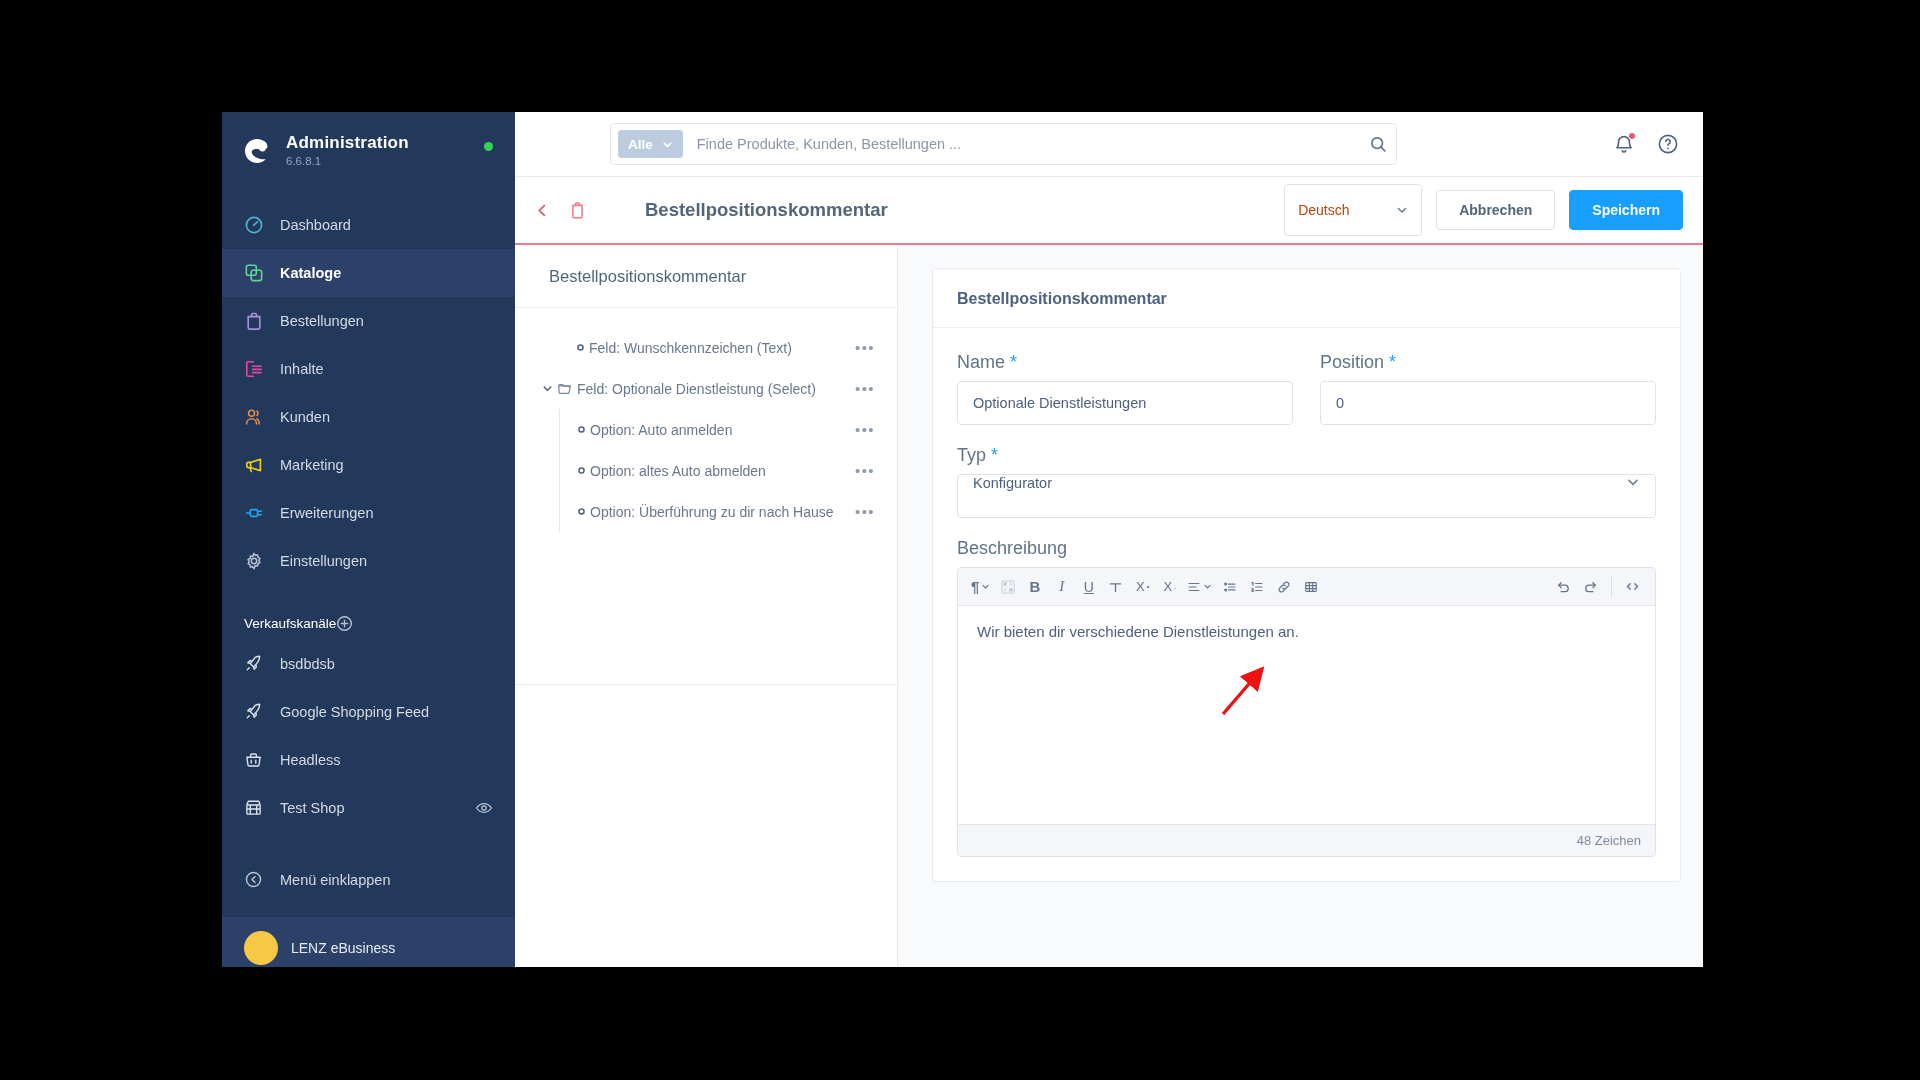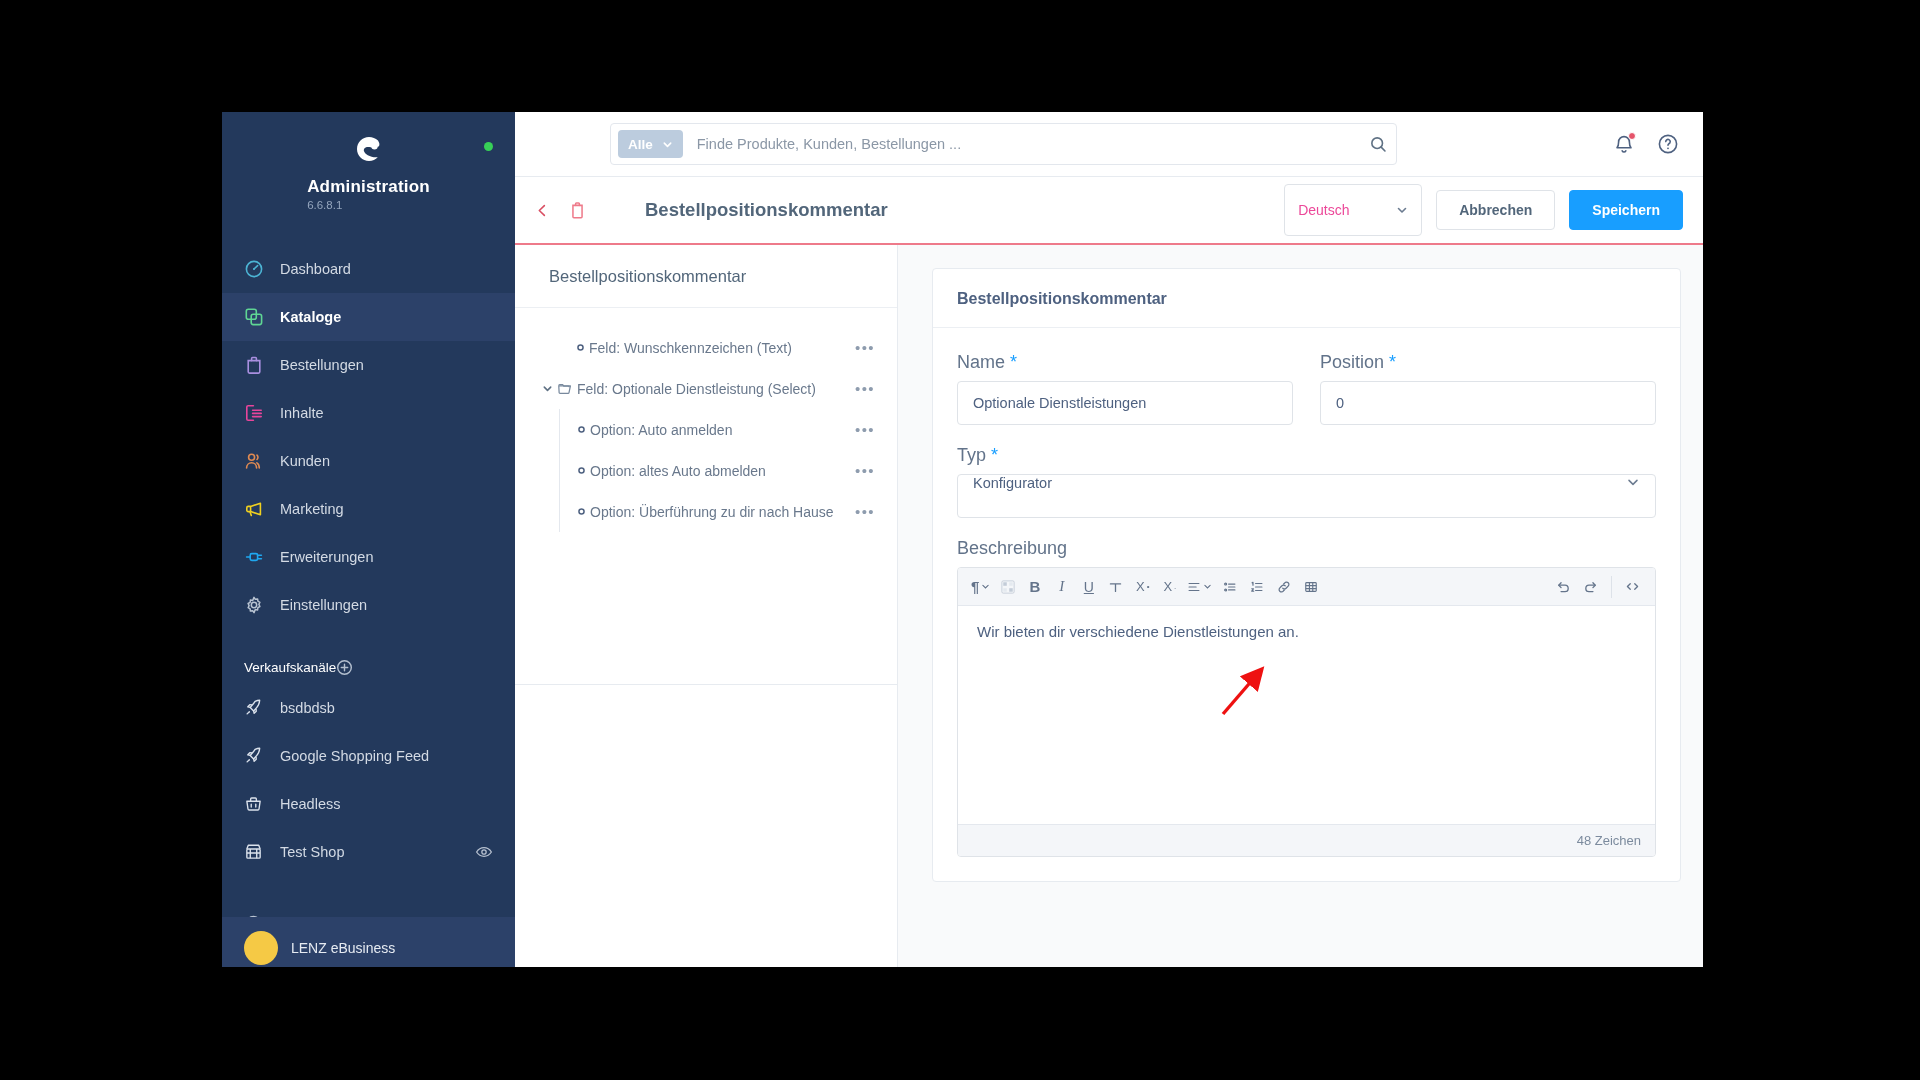--- a/index.html
+++ b/index.html
@@ -25,21 +25,20 @@
     color: #d8dfe5;
     flex-shrink: 0;
     position: relative;
     overflow: hidden;
   }
   .brand {
     display: flex; align-items: center;
     padding: 22px 20px 20px 20px;
     gap: 14px;
     position: relative;
-    flex-direction: column;
   }
   .brand-logo { width: 30px; height: 30px; flex-shrink: 0; }
   .brand-text { line-height: 1.1; }
   .brand-title { font-size: 17px; font-weight: bold; color: #fff; letter-spacing: .2px; }
   .brand-version { font-size: 11.5px; color: #94a5bd; margin-top: 2px; }
   .brand-dot {
     position: absolute; right: 22px; top: 30px;
     width: 9px; height: 9px; border-radius: 50%;
     background: #37d057;
   }
@@ -135,21 +134,21 @@
   .hdr-title {
     font-size: 18.5px; font-weight: bold; color: #52667a;
     margin-left: 40px;
   }
   .hdr-right { margin-left: auto; display: flex; align-items: center; gap: 14px; }
   .lang-select {
     width: 138px; height: 52px;
     border: 1px solid #dfe3e8; border-radius: 4px;
     display: flex; align-items: center; justify-content: space-between;
     padding: 0 13px;
-    font-size: 14px; color: #ec4899;
+    font-size: 14px; color: #c2410c;
     background: #fff; cursor: pointer;
   }
   .btn {
     height: 40px; padding: 0 22px;
     border-radius: 4px; border: 1px solid #dfe3e8;
     background: #fff; color: #52667a;
     font-size: 14px; font-weight: bold;
     font-family: inherit; cursor: pointer;
     display: flex; align-items: center;
   }

